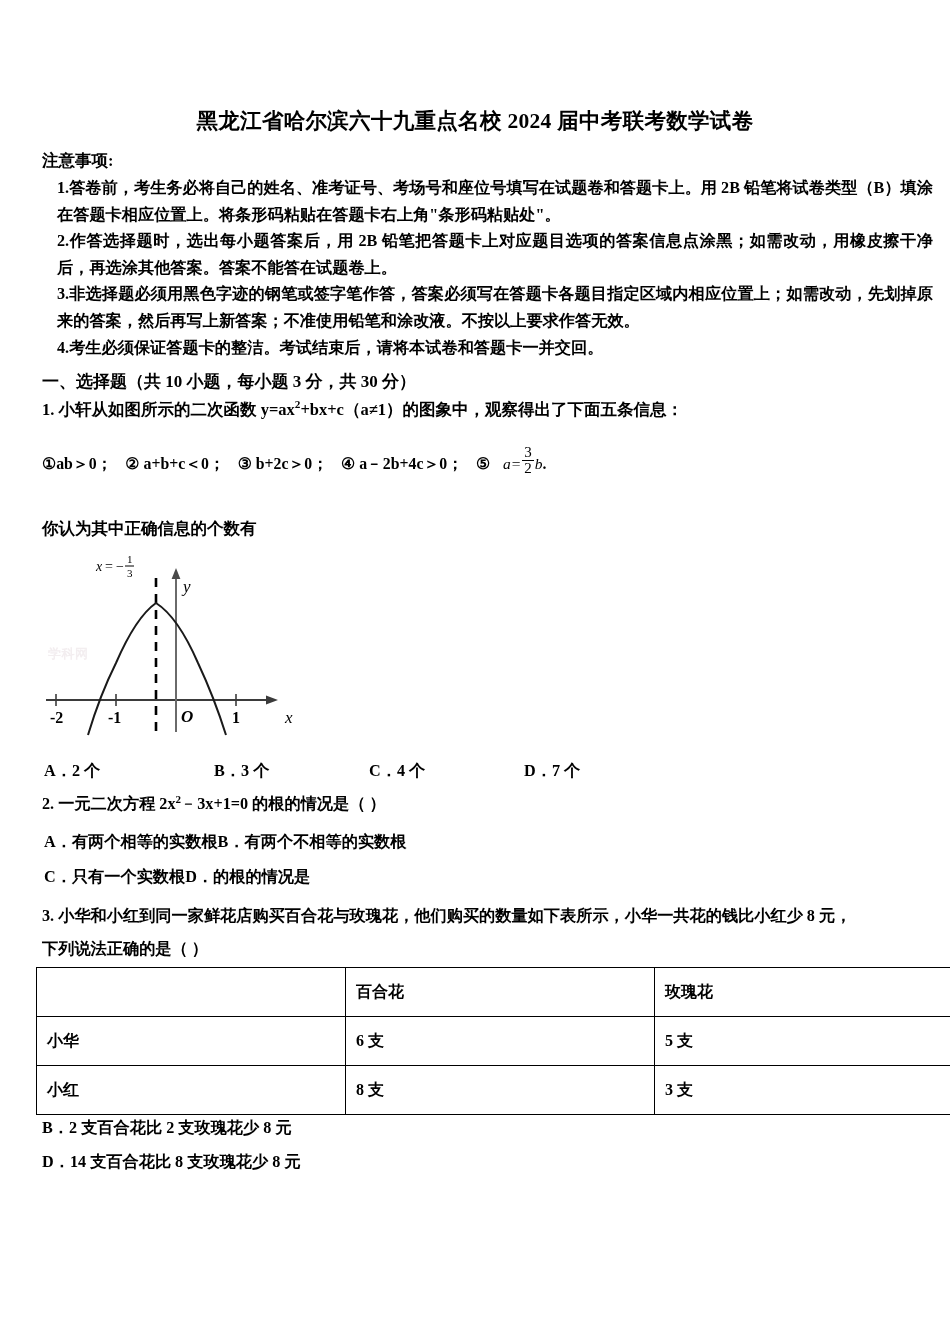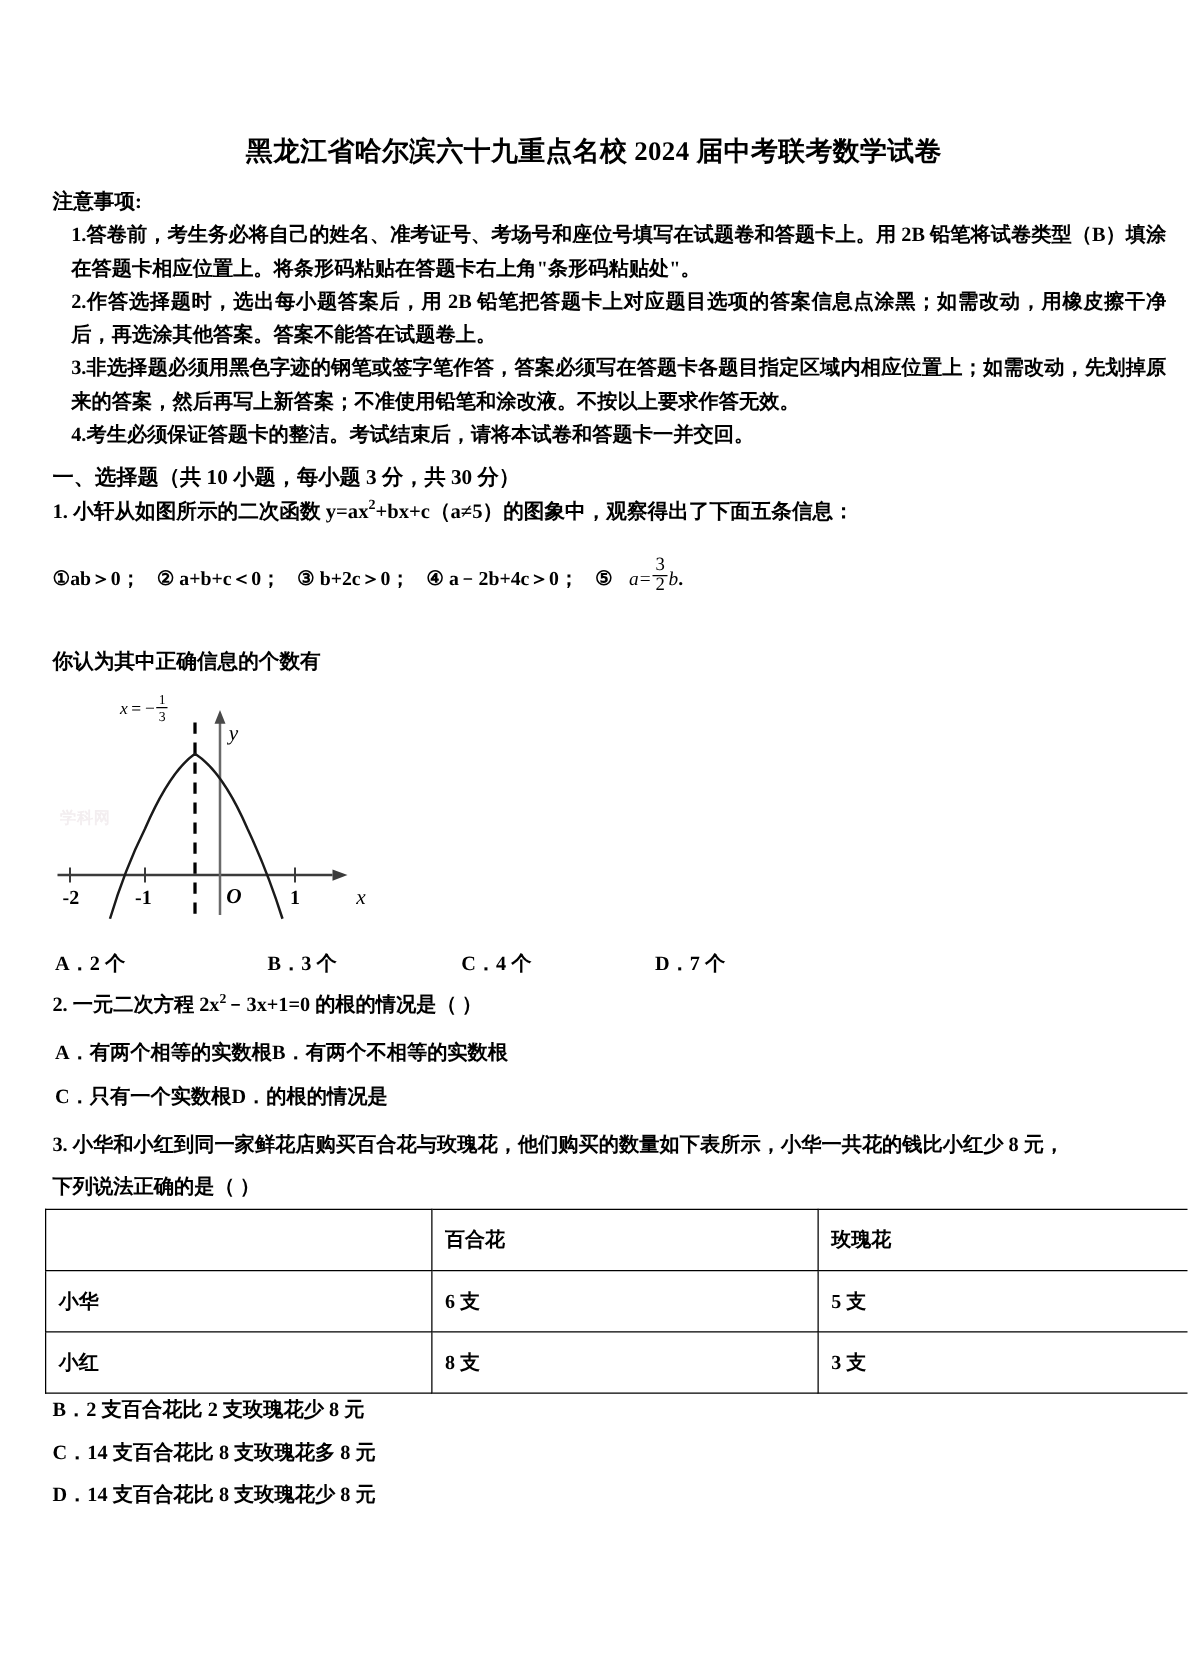--- a/index.html
+++ b/index.html
@@ -180,21 +180,21 @@
     <p>1.答卷前，考生务必将自己的姓名、准考证号、考场号和座位号填写在试题卷和答题卡上。用 2B 铅笔将试卷类型（B）填涂在答题卡相应位置上。将条形码粘贴在答题卡右上角"条形码粘贴处"。</p>
     <p>2.作答选择题时，选出每小题答案后，用 2B 铅笔把答题卡上对应题目选项的答案信息点涂黑；如需改动，用橡皮擦干净后，再选涂其他答案。答案不能答在试题卷上。</p>
     <p>3.非选择题必须用黑色字迹的钢笔或签字笔作答，答案必须写在答题卡各题目指定区域内相应位置上；如需改动，先划掉原来的答案，然后再写上新答案；不准使用铅笔和涂改液。不按以上要求作答无效。</p>
     <p>4.考生必须保证答题卡的整洁。考试结束后，请将本试卷和答题卡一并交回。</p>
   </div>
 
   <div class="sec-head">一、选择题（共 10 小题，每小题 3 分，共 30 分）</div>
 
   <div class="q1-stem">
     <span>1.</span>
-    <span>小轩从如图所示的二次函数 y=ax</span><span class="sup">2</span><span>+bx+c（a≠5）的图象中，观察得出了下面五条信息：</span>
+    <span>小轩从如图所示的二次函数 y=ax</span><span class="sup">2</span><span>+bx+c（a≠1）的图象中，观察得出了下面五条信息：</span>
   </div>
 
   <div class="q1-info">
     <span class="circ">①</span><span>ab＞0；</span><span class="gap"></span><span class="circ">②</span>
     <span>a+b+c＜0；</span><span class="gap"></span><span class="circ">③</span>
     <span>b+2c＞0；</span><span class="gap"></span><span class="circ">④</span>
     <span>a﹣2b+4c＞0；</span><span class="gap"></span><span class="circ">⑤</span><span class="gap"></span><span class="avar">a</span><span class="avar">=</span><span class="frac"><span class="num">3</span><span class="den">2</span></span><span class="avar">b</span><span>.</span>
   </div>
 
   <div class="q1-ask">你认为其中正确信息的个数有</div>
@@ -272,17 +272,16 @@
       <tr>
         <td class="c0">小红</td>
         <td class="c1">8 支</td>
         <td class="c2">3 支</td>
       </tr>
     </tbody>
   </table>
 
   <div class="q3-opts">
     <div><span>B．</span><span>2 支百合花比 2 支玫瑰花少 8 元</span></div>
-    <div><span>C．</span><span>14 支百合花比 8 支玫瑰花多 8 元</span></div>
     <div><span>D．</span><span>14 支百合花比 8 支玫瑰花少 8 元</span></div>
   </div>
 
 </div>
 
 </body></html>

